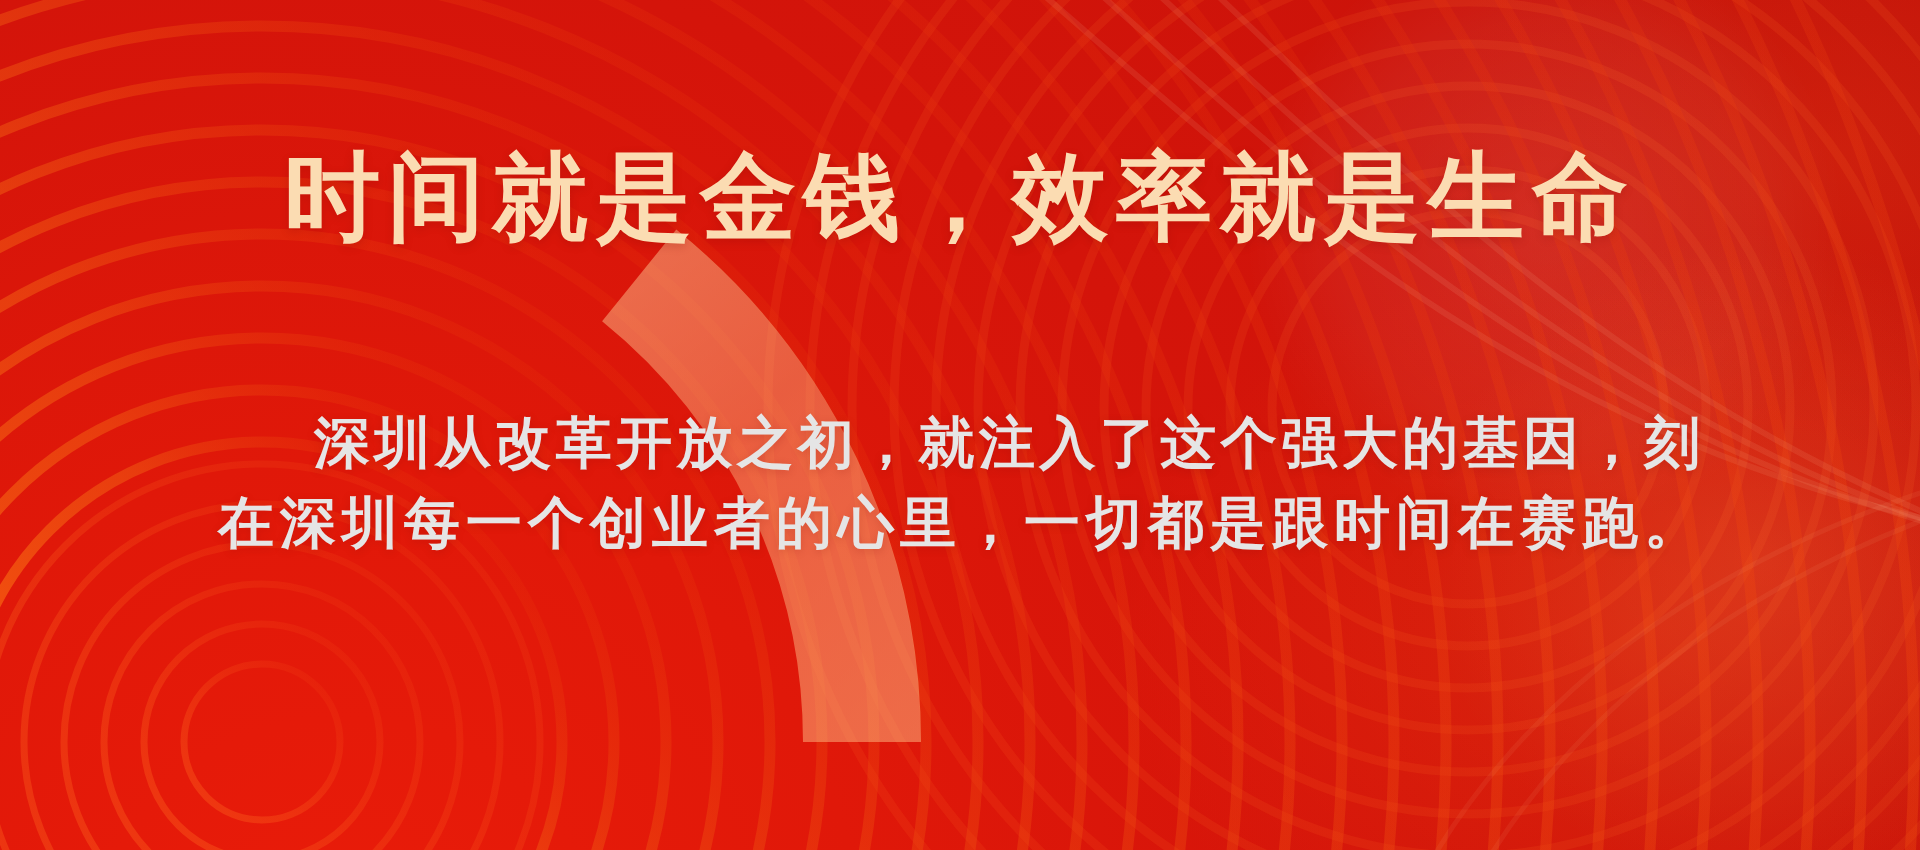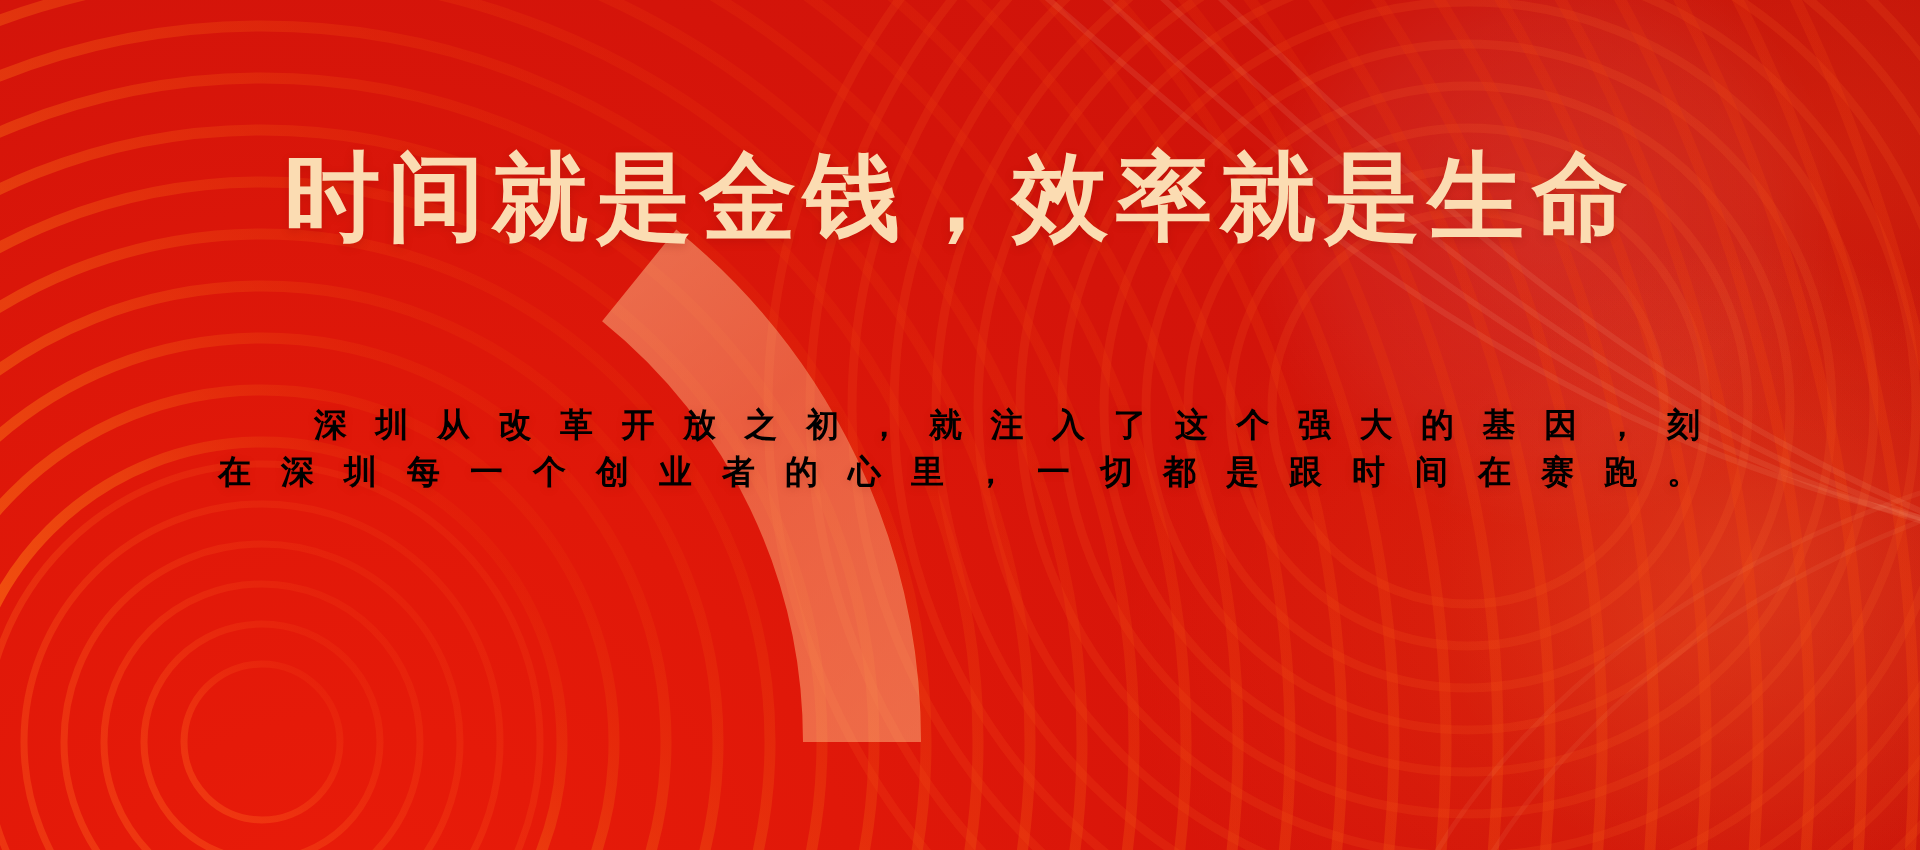--- a/index.html
+++ b/index.html
@@ -52,22 +52,22 @@
     font-weight: bold;
     letter-spacing: 8px;
     white-space: nowrap;
     text-shadow: 0 3px 10px rgba(120,10,0,0.20);
   }
   #subtitle {
     position: absolute;
     left: 218px;
     width: 1484px;
     top: 400px;
-    color: #000000;
-    font-size: 33px;
+    color: #e5e5e5;
+    font-size: 56px;
     font-weight: bold;
     line-height: 1.52;
     letter-spacing: 2px;
     text-align: justify;
     text-align-last: justify;
     text-indent: 96px;
     text-shadow: 0 2px 8px rgba(120,10,0,0.18);
   }
   #subtitle .ln {
     display: block;

